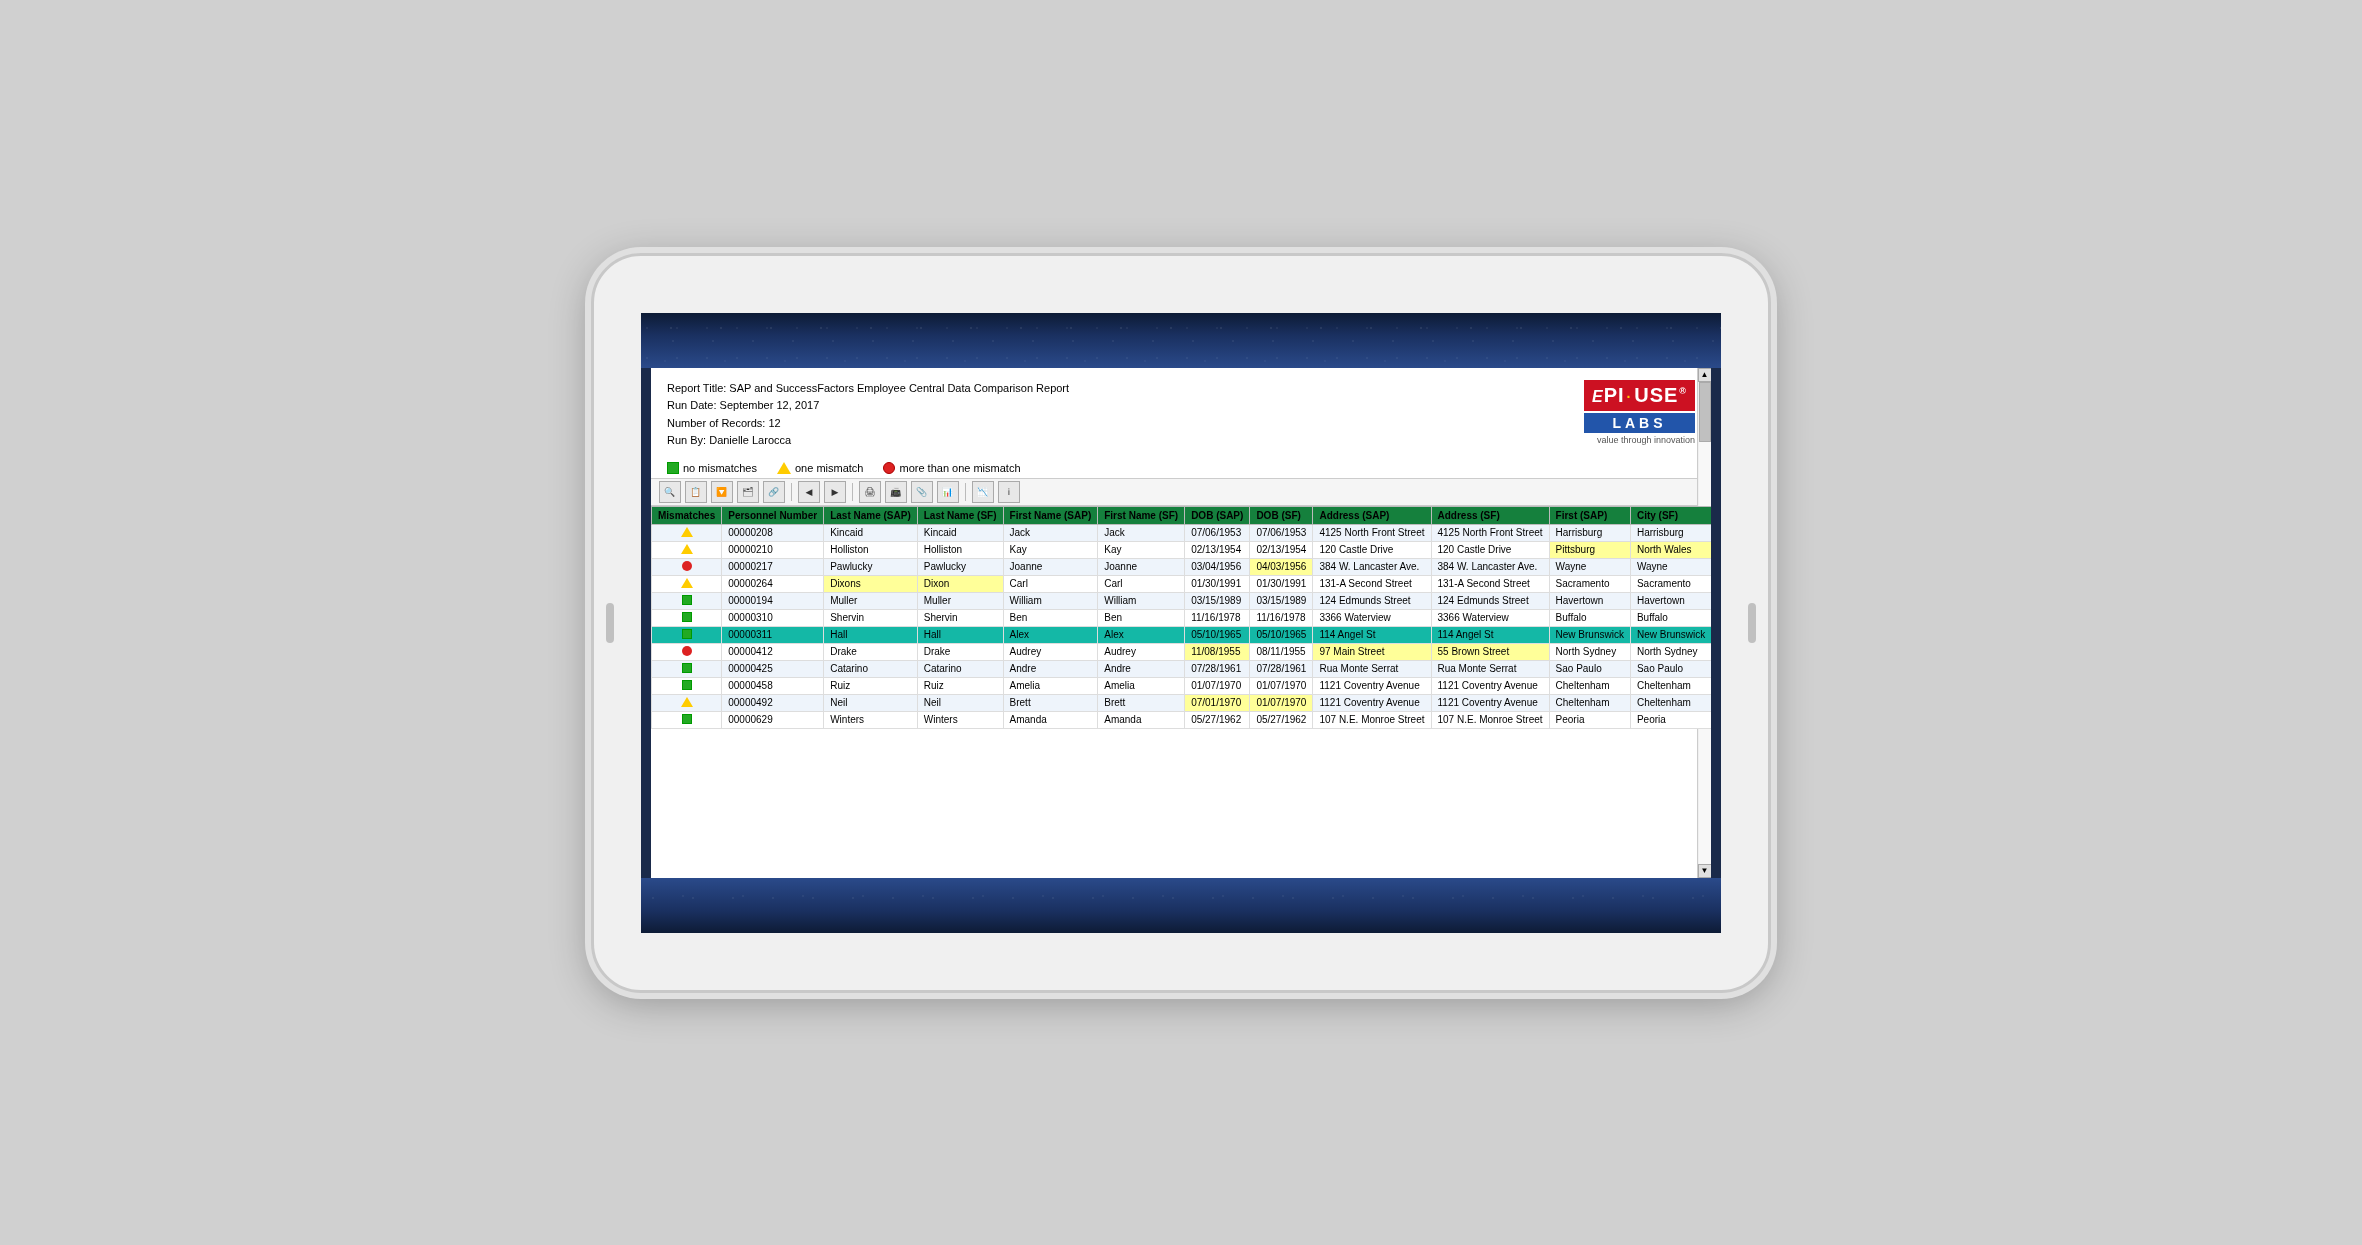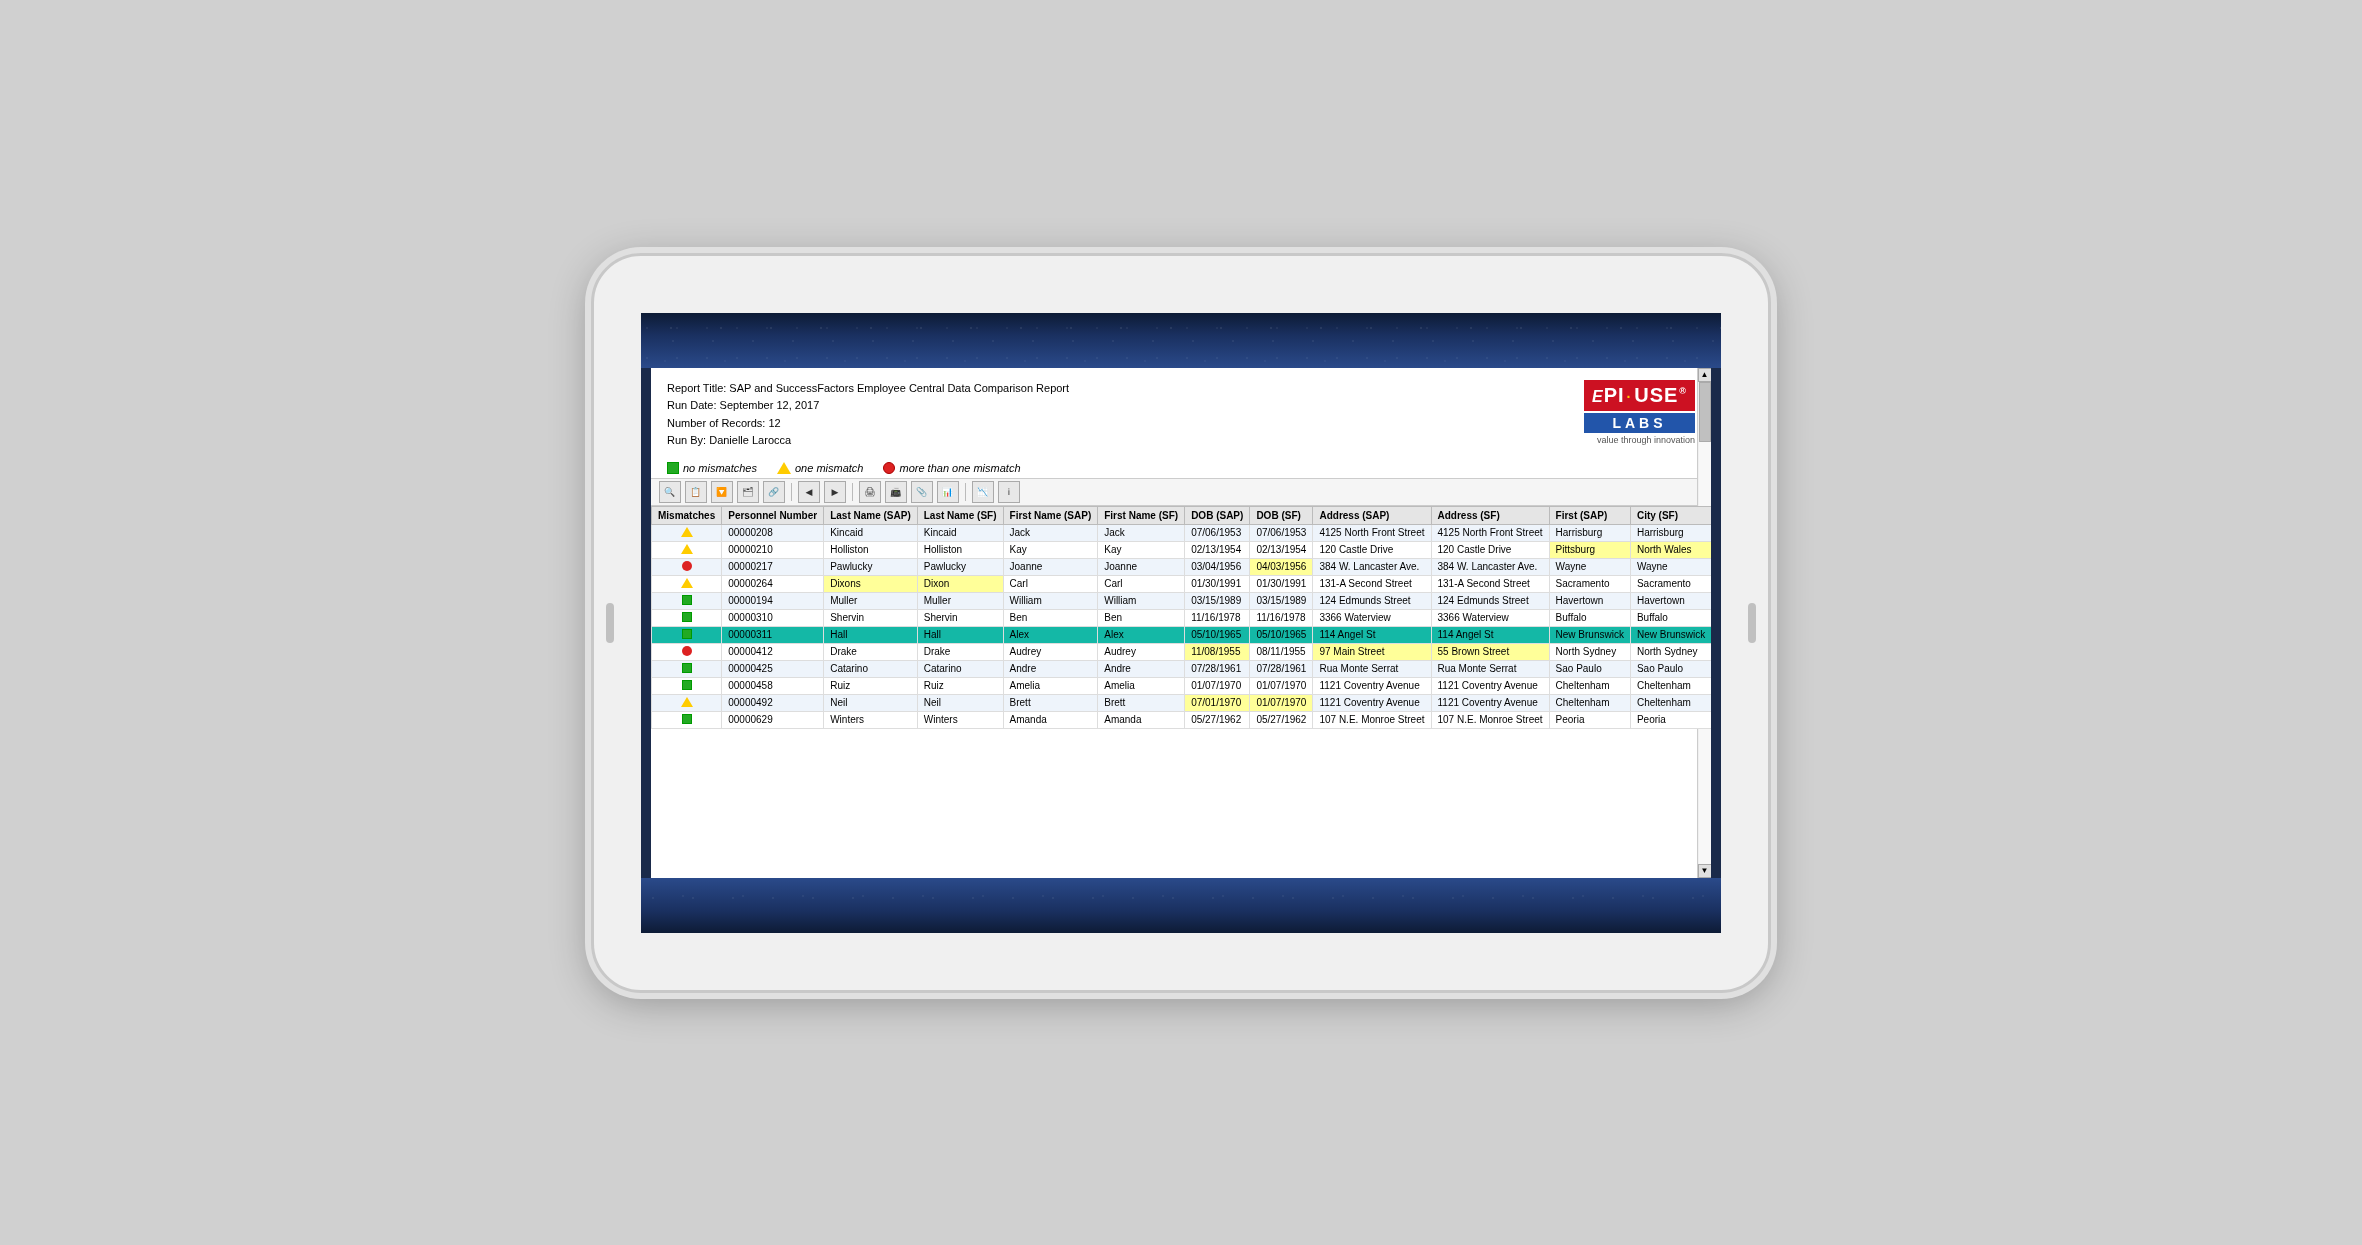--- a/index.html
+++ b/index.html
@@ -180,21 +180,20 @@
       margin-top: 2px;
       text-align: right;
     }
 
     .legend-row {
       display: flex;
       align-items: flex-end;
       gap: 20px;
       padding: 4px 16px;
       font-size: 11px;
-      font-style: italic;
     }
 
     .legend-item {
       display: flex;
       align-items: center;
       gap: 4px;
     }
 
     .legend-green {
       width: 12px;
@@ -258,21 +257,21 @@
     }
 
     table {
       border-collapse: collapse;
       font-size: 10px;
       white-space: nowrap;
       width: max-content;
     }
 
     thead tr {
-      background: #e5e5e5;
+      background: #15803d;
     }
 
     thead th {
       padding: 3px 6px;
       border: 1px solid #bbb;
       font-weight: bold;
       font-size: 10px;
       text-align: left;
     }
 

